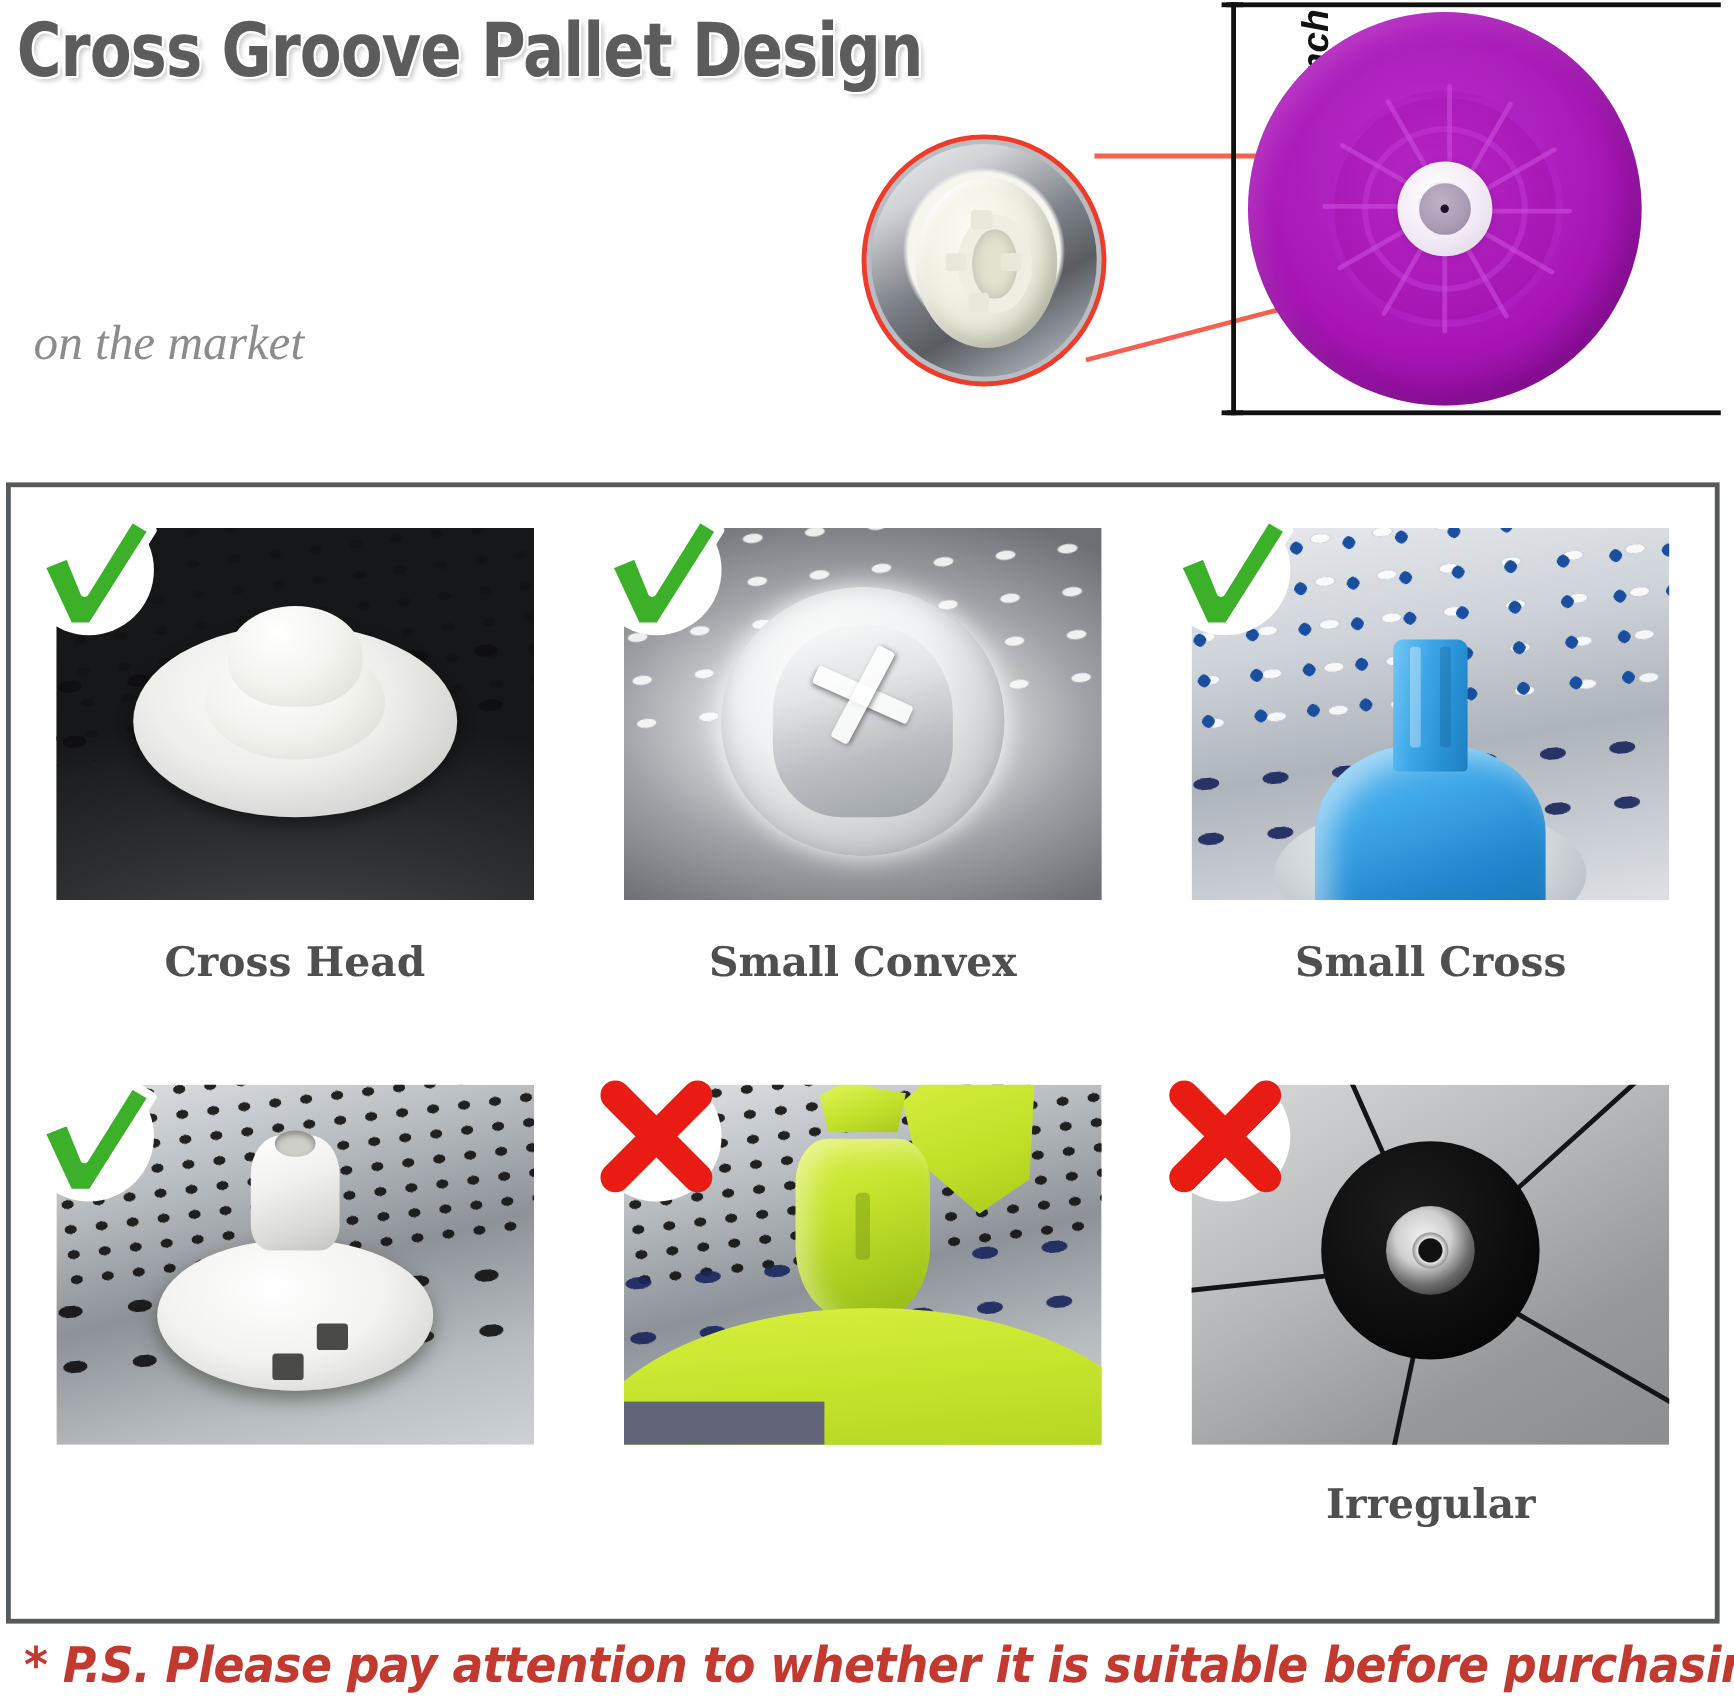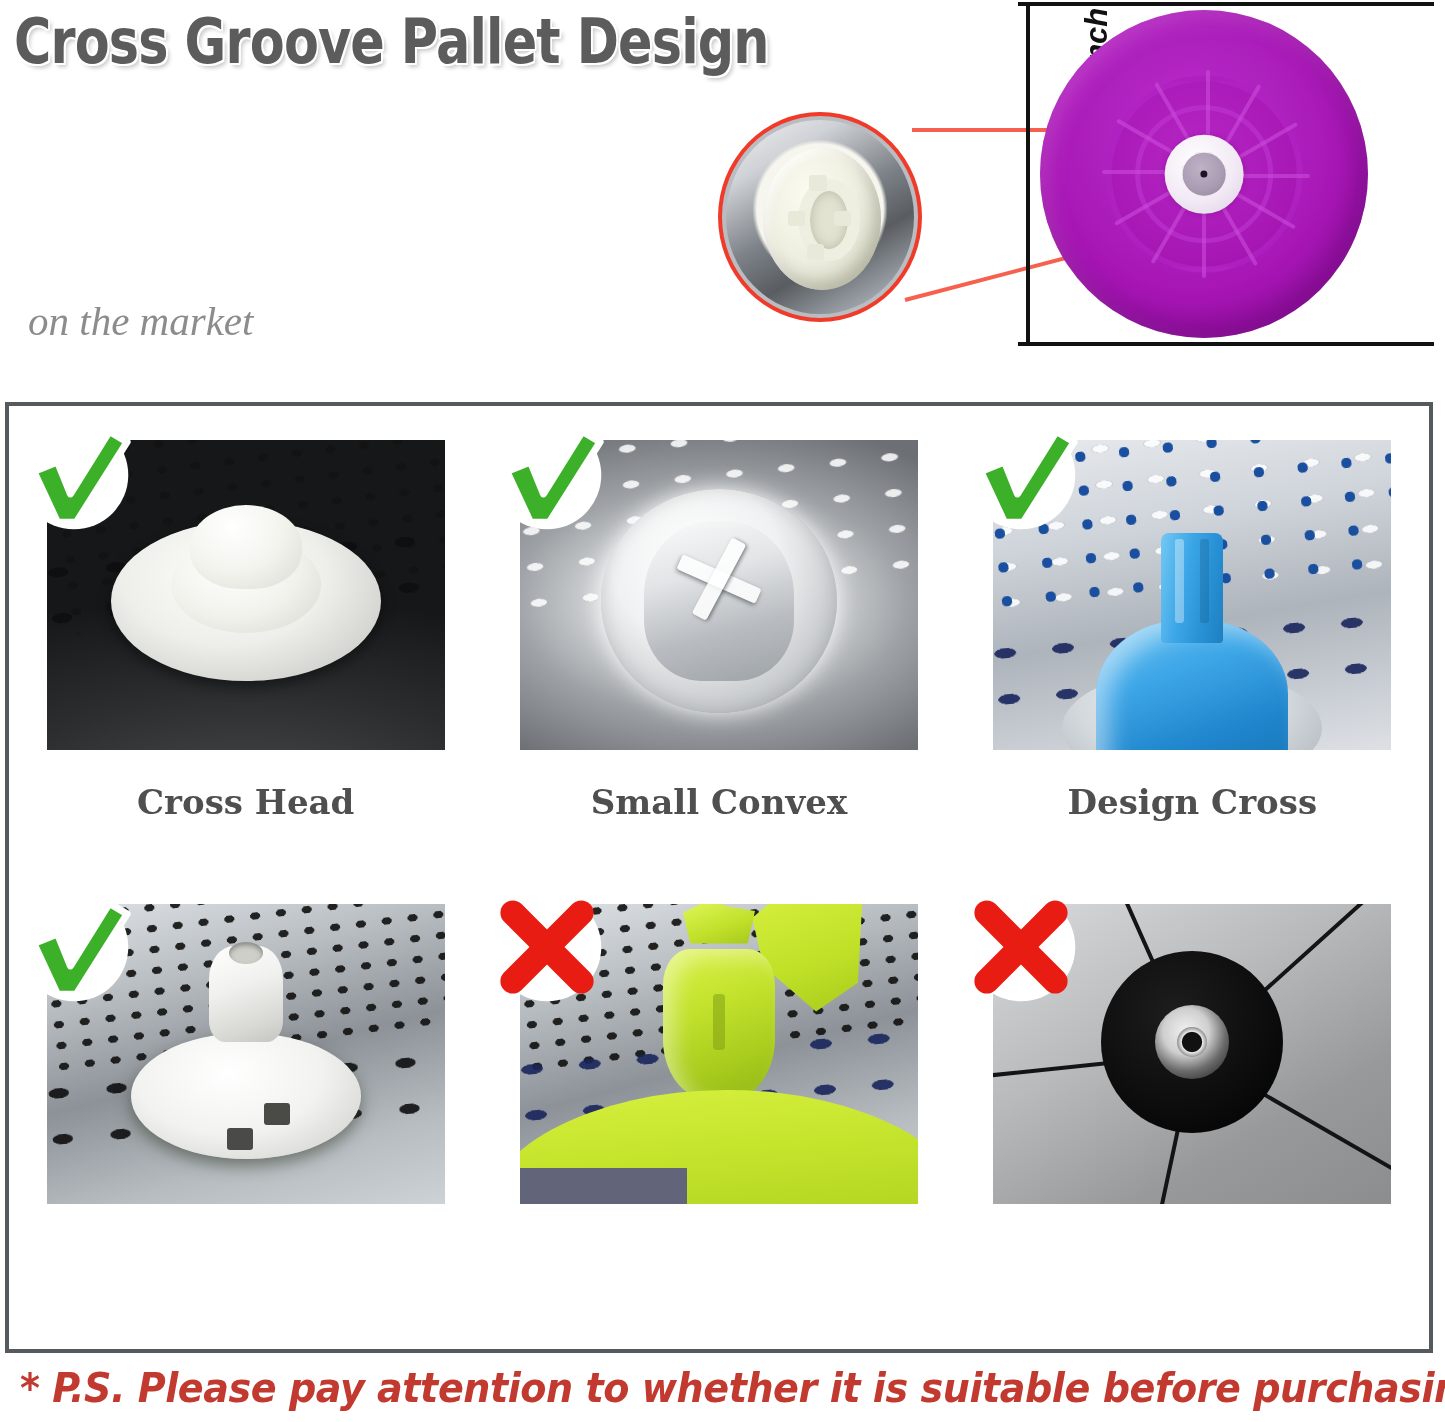--- a/index.html
+++ b/index.html
@@ -48,21 +48,21 @@
     position: absolute;
     left: 28px;
     font-family: "Liberation Serif", serif;
     font-style: italic;
     font-size: 41px;
     line-height: 46px;
     color: #8c8c8c;
     white-space: nowrap;
   }
   #subtitle-line-1 { top: 164px; }
-  #subtitle-line-2 { top: 262px; margin-top: 36px; }
+  #subtitle-line-2 { top: 262px; }
 
   
   #detail-bubble {
     position: absolute;
     left: 718px;
     top: 112px;
     width: 204px;
     height: 210px;
     border-radius: 50%;
     border: 4px solid #f03b2a;
@@ -710,21 +710,21 @@
             <div class="fin r"></div>
           </div>
         </div>
       </div>
       <div class="badge">
         <svg viewBox="0 0 100 100">
           <circle cx="50" cy="50" r="46" fill="#ffffff"></circle>
           <path d="M16 47 L36 39 L47 66 L80 13 L95 22 L52 90 L36 90 Z" fill="#3cb029" stroke="#ffffff" stroke-width="6" stroke-linejoin="round"></path>
         </svg>
       </div>
-      <div class="cell-label">Design Cross</div>
+      <div class="cell-label">Small Cross</div>
     </div>
 
     <div class="cell row2">
       <div class="photo-wrap">
         <div class="photo">
           <div class="drum-green"></div>
           <div class="perf-holes dense"></div>
           <div class="slot-ring" style="top:50%;height:30%"></div>
           <div class="srh-plate">
             <div class="srh-slot s1"></div>
@@ -795,18 +795,19 @@
           <g stroke="#ffffff" stroke-width="9" stroke-linecap="round">
             <line x1="19" y1="19" x2="81" y2="81"></line>
             <line x1="81" y1="19" x2="19" y2="81"></line>
           </g>
           <g stroke="#e81c13" stroke-width="21" stroke-linecap="round">
             <line x1="21" y1="21" x2="79" y2="79"></line>
             <line x1="79" y1="21" x2="21" y2="79"></line>
           </g>
         </svg>
       </div>
+      <div class="cell-label">Irregular</div>
     </div>
 
   </div>
 </div>
 
 <div id="footer-note">* P.S. Please pay attention to whether it is suitable before purchasing.</div>
 
 </body></html>

